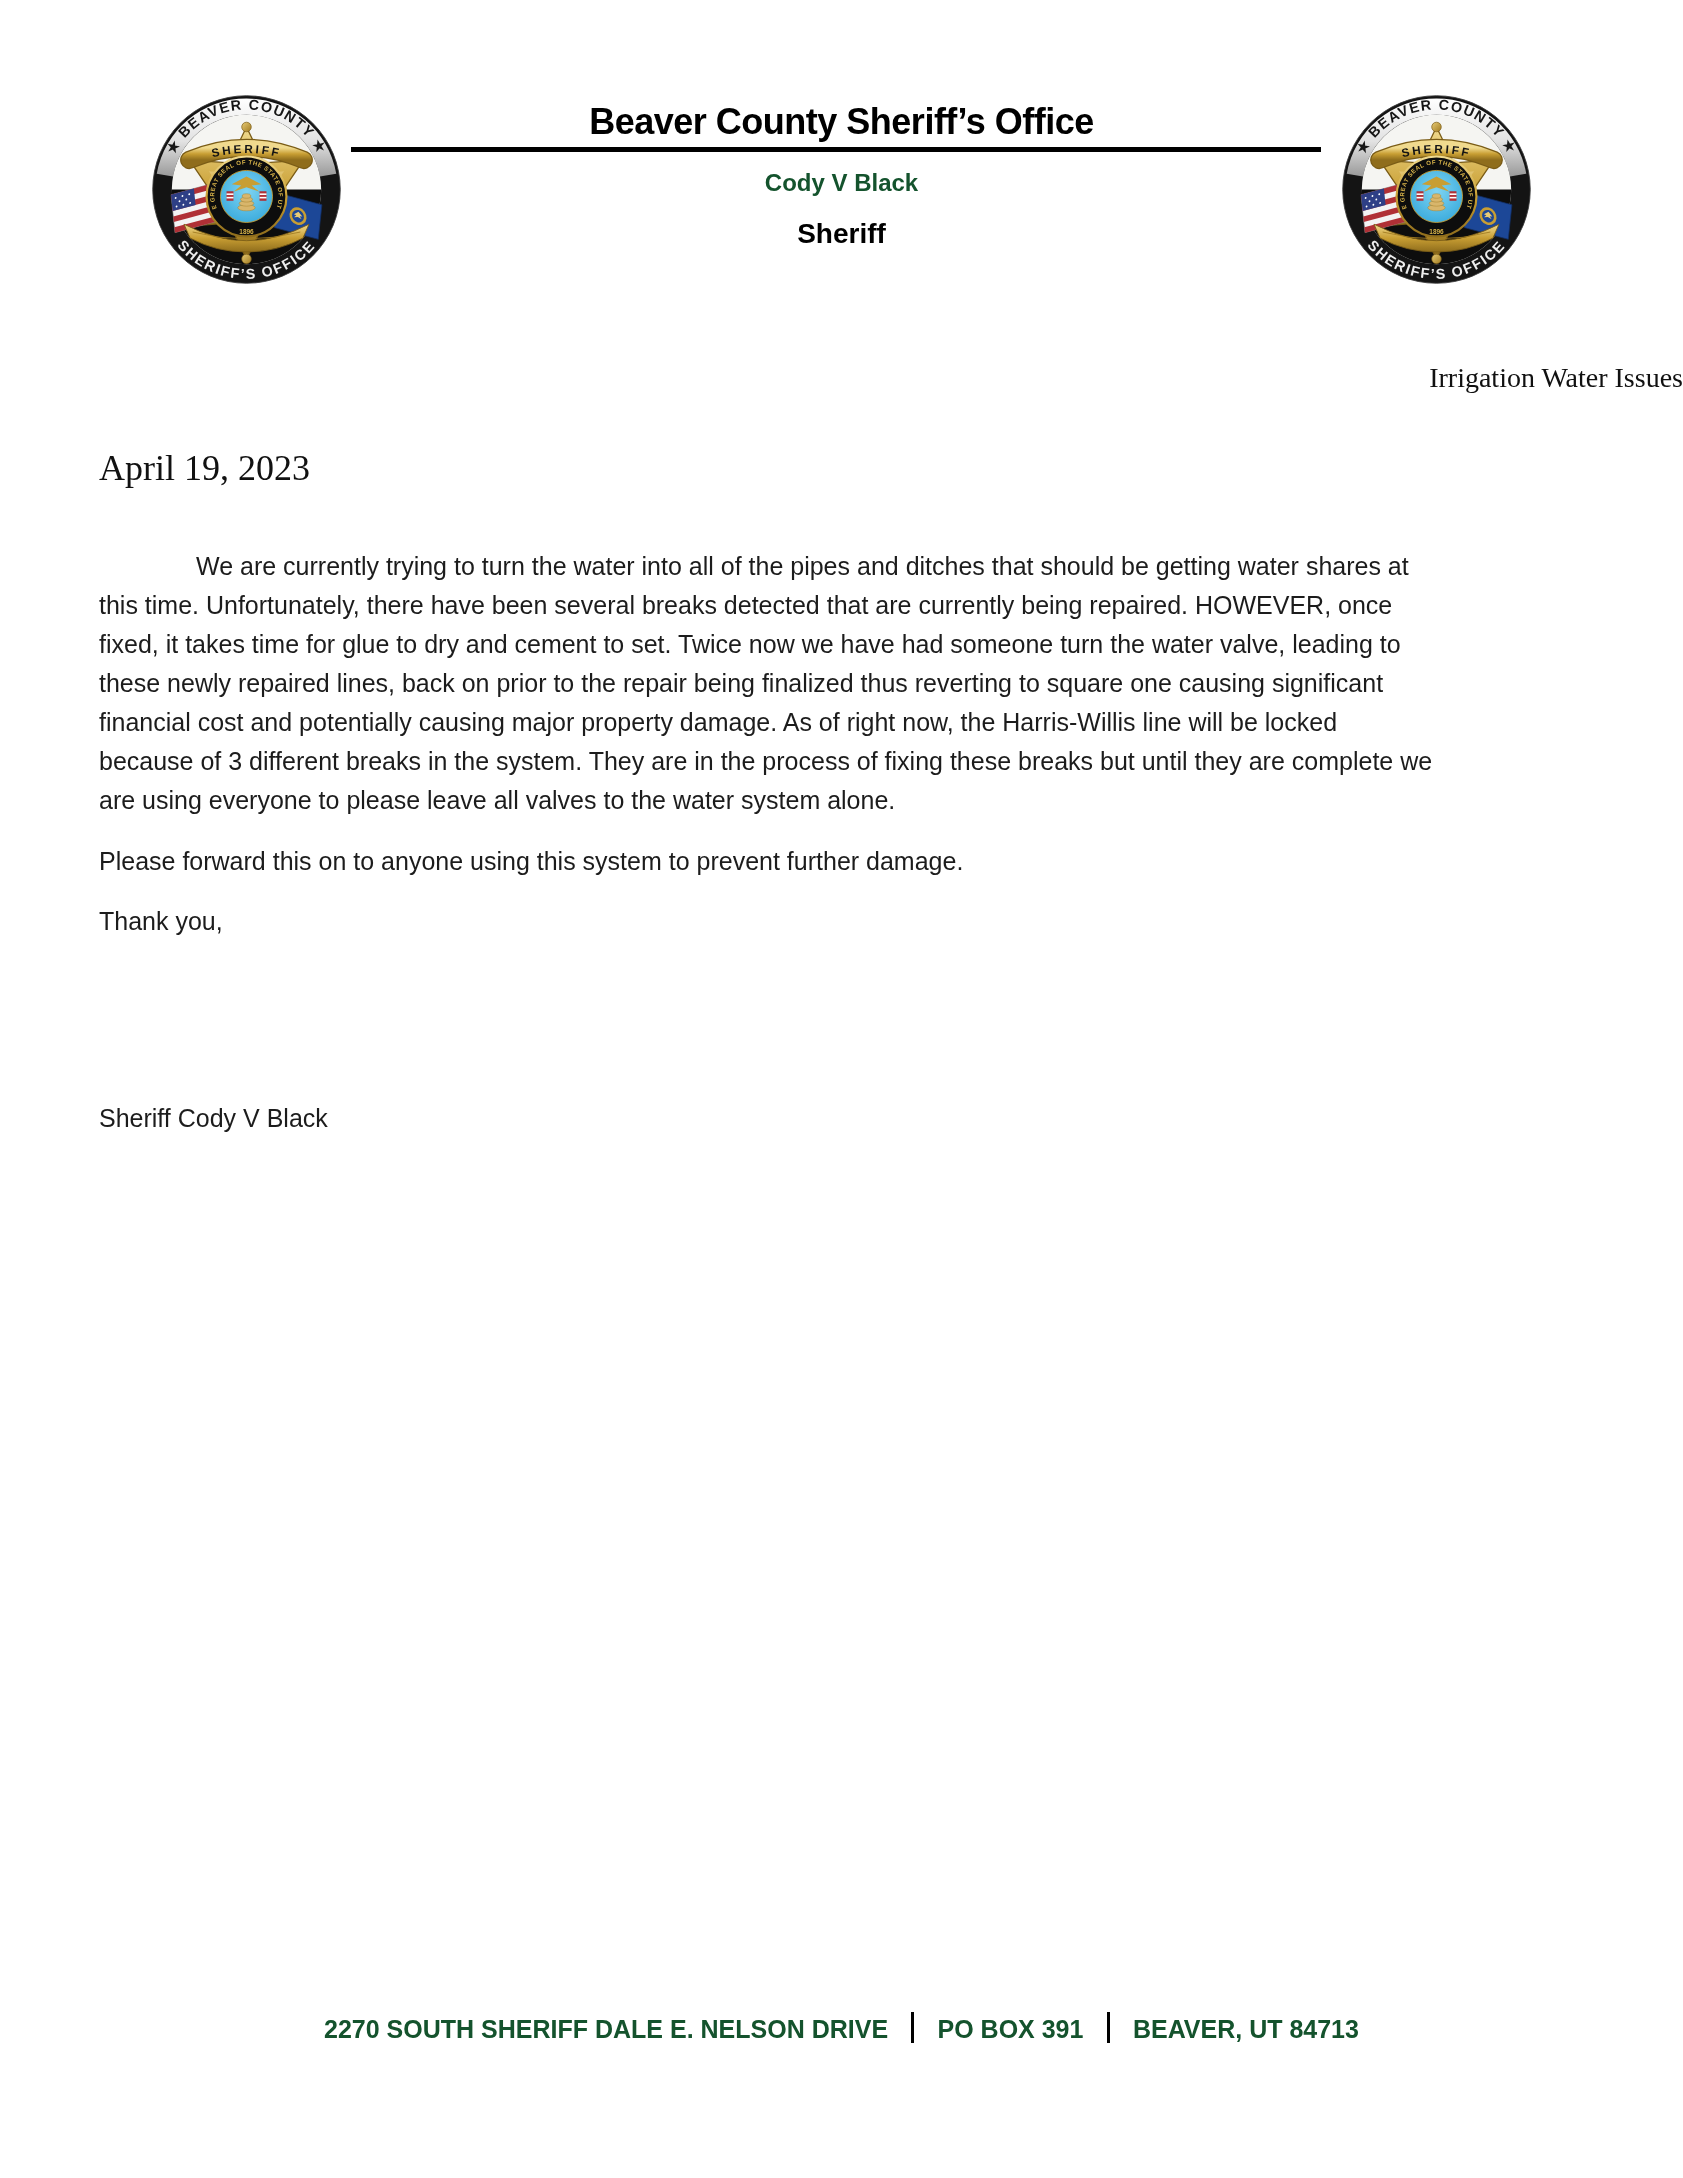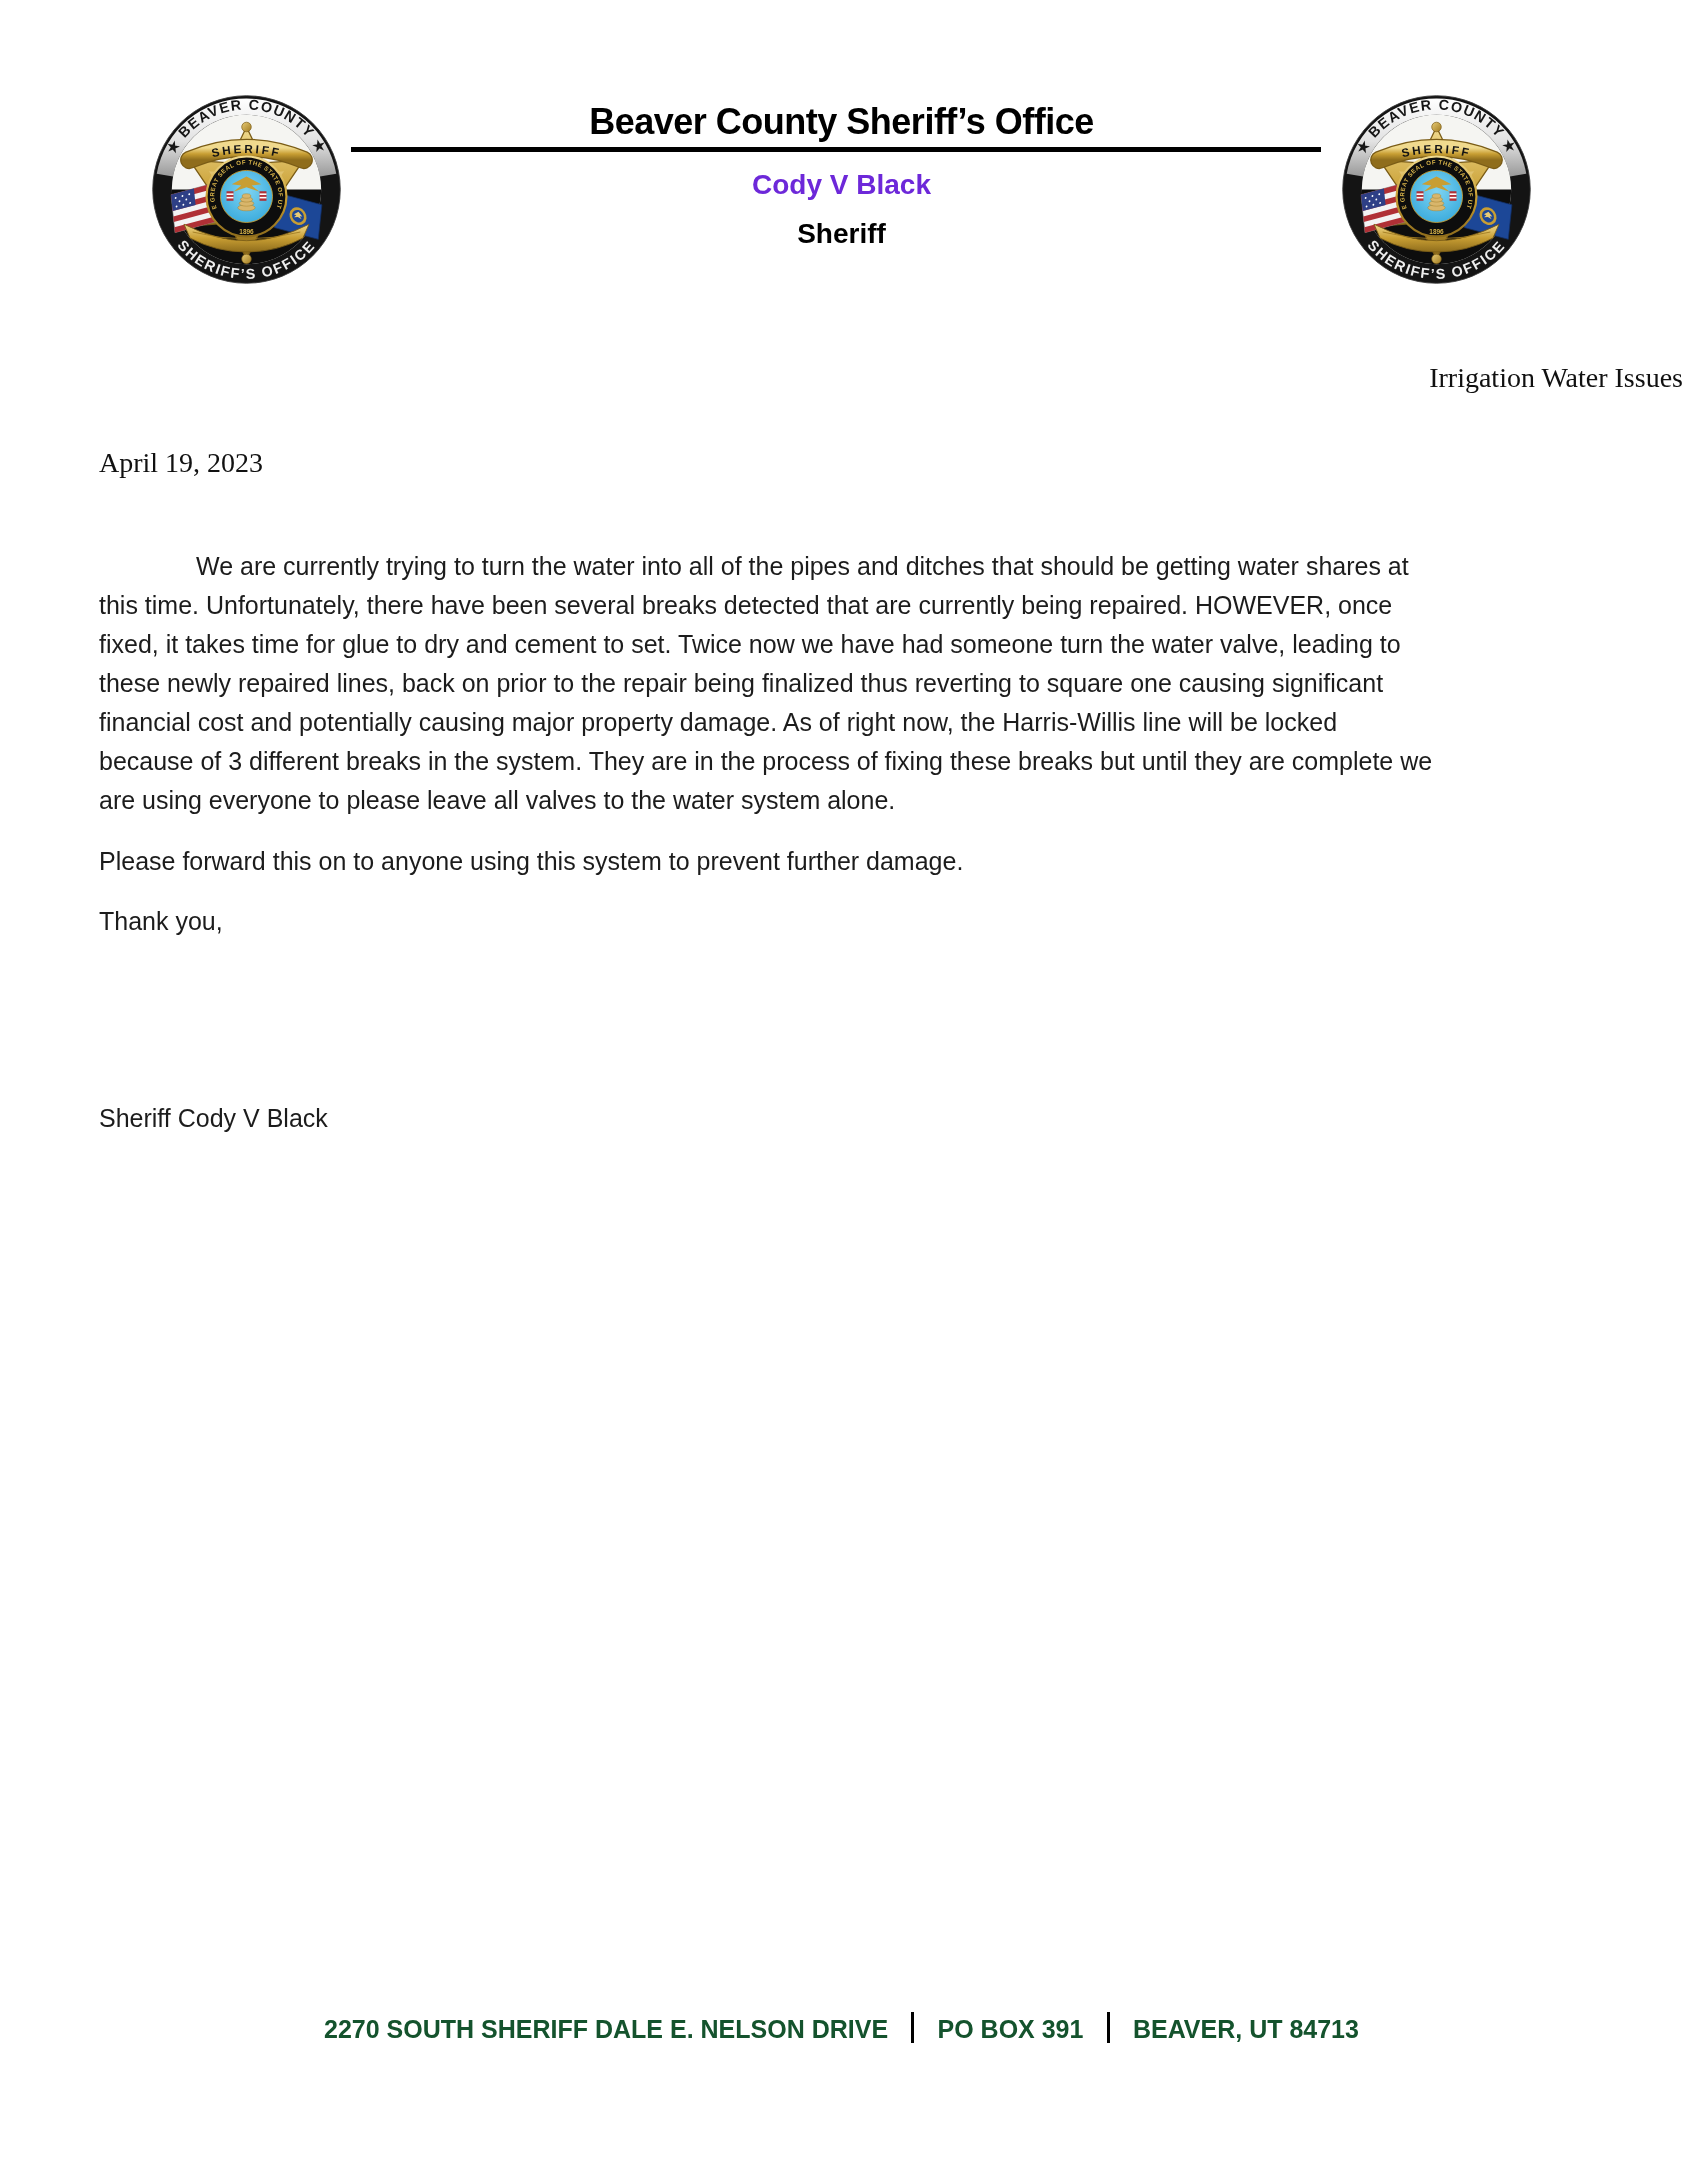--- a/index.html
+++ b/index.html
@@ -10,38 +10,38 @@
   
   .header-title {
     position:absolute; top:101px; left:0; width:100%; text-align:center;
     font-size:36px; font-weight:bold; letter-spacing:-0.5px; color:#000;
   }
   .header-divider {
     position:absolute; top:147px; left:351px; width:970px; height:5.4px; background:#000;
   }
   .header-name {
     position:absolute; top:169px; left:0; width:100%; text-align:center;
-    font-size:28px; font-weight:bold; color:#6d28d9;
+    font-size:24px; font-weight:bold; color:#14532d;
   }
   .header-rank {
     position:absolute; top:218px; left:0; width:100%; text-align:center;
     font-size:28px; font-weight:bold; color:#000;
   }
   .badge { position:absolute; top:94px; width:191px; height:191px; }
   .badge.left  { left:151px; }
   .badge.right { left:1341px; }
 
   
   .subject {
     position:absolute; top:362px; left:0; width:100%; text-align:right;
     font-family:"Liberation Serif", serif; font-size:28px; color:#111;
   }
   .date {
     position:absolute; top:447px; left:99px;
-    font-family:"Liberation Serif", serif; font-size:28px; color:#111;
+    font-family:"Liberation Serif", serif; font-size:36px; color:#111;
   }
   .letter-body {
     position:absolute; top:547px; left:99px; width:1503px;
     font-size:25px; line-height:39px; color:#1c1c1c;
   }
   .para { margin:0 0 21.6px 0; }
   .para > div { white-space:nowrap; }
   .para.indent-first > div:first-child { text-indent:97px; }
   .signature { margin-top:158px; }
 

